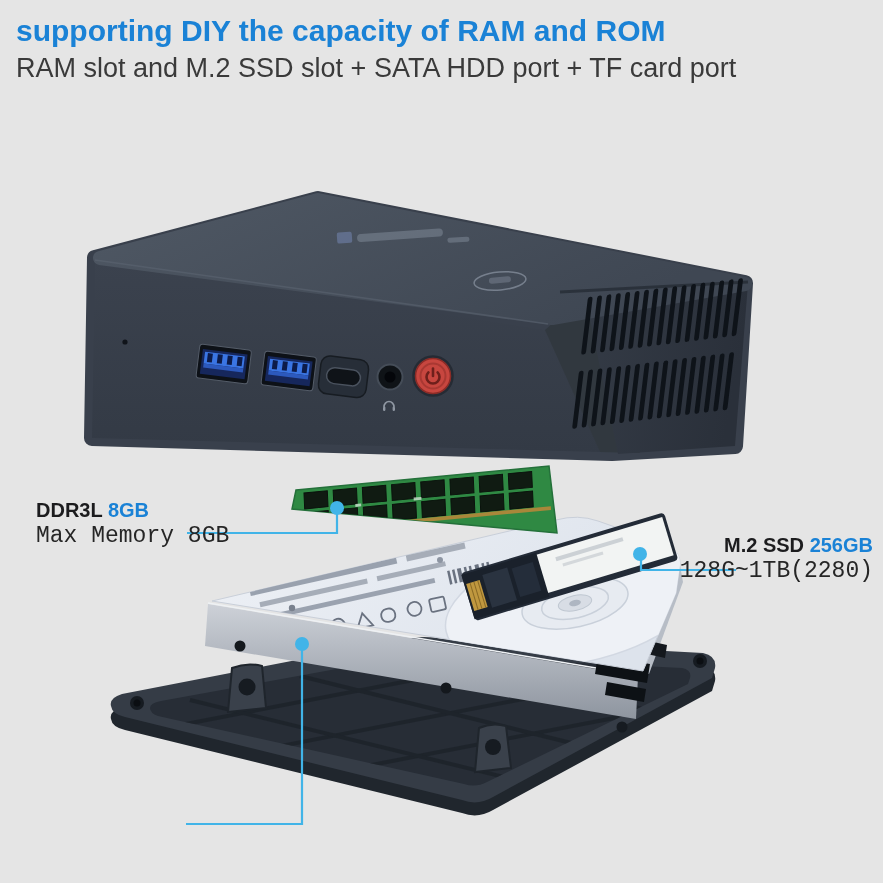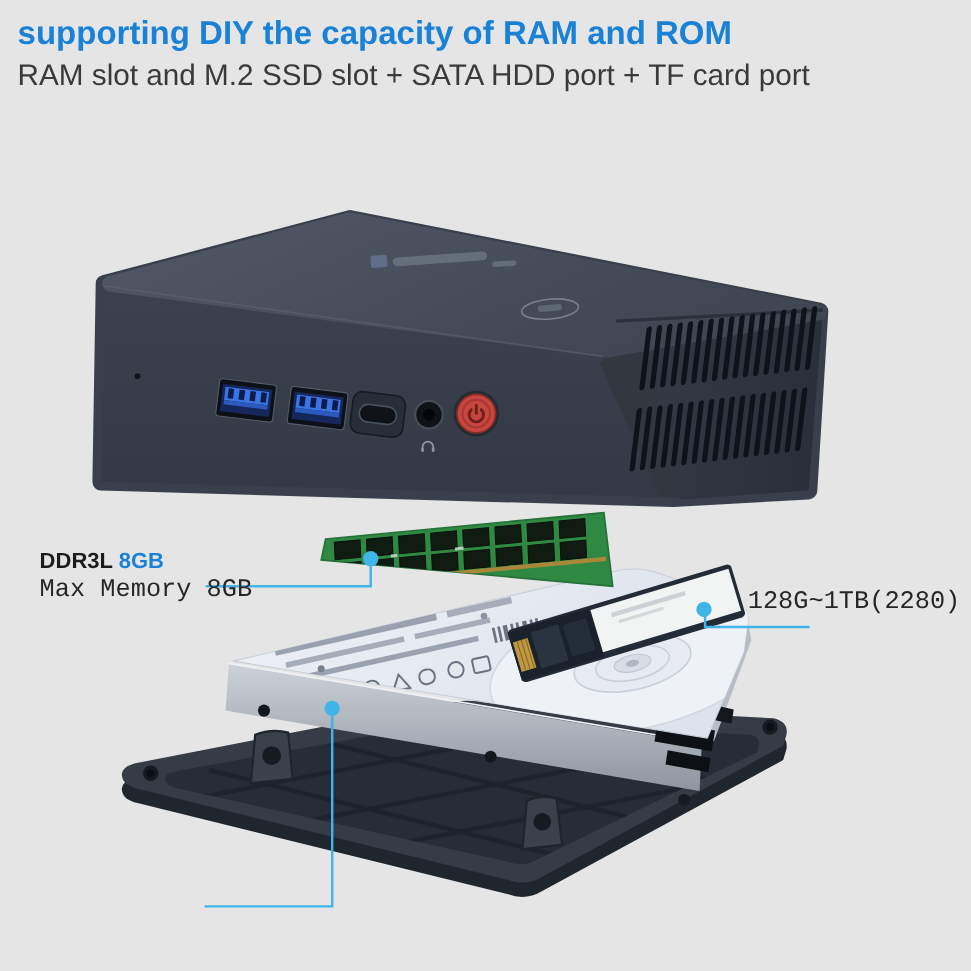--- a/index.html
+++ b/index.html
@@ -283,19 +283,20 @@
       <circle cx="302" cy="644" r="7"></circle>
     </g>
   </svg>
 
   <div class="callout co-ram">
     <div class="t1"><span>DDR3L</span> <span class="val">8GB</span></div>
     <div class="t2">Max Memory 8GB</div>
   </div>
 
   <div class="callout co-ssd">
+    <div class="t1"><span>M.2 SSD</span> <span class="val">256GB</span></div>
     <div class="t2">128G~1TB(2280)</div>
   </div>
 
   <div class="callout co-hdd">
   </div>
 
 </div>
 
 </body></html>

